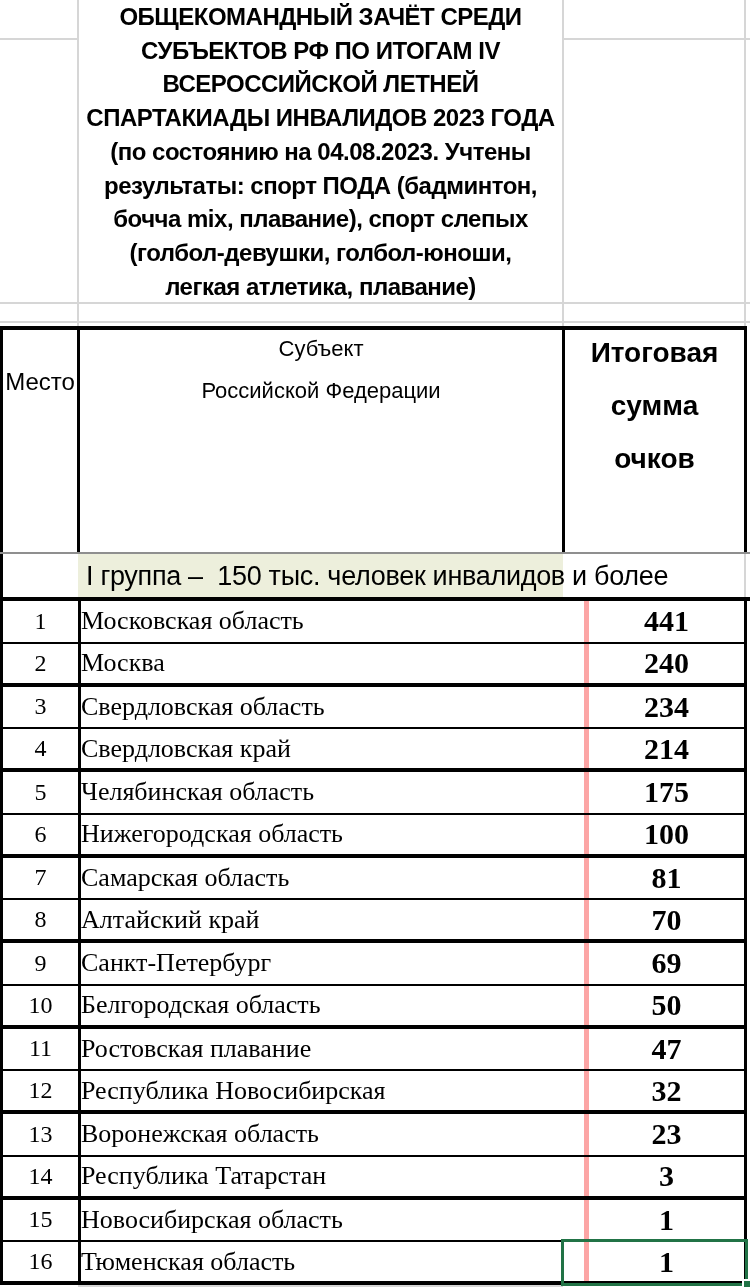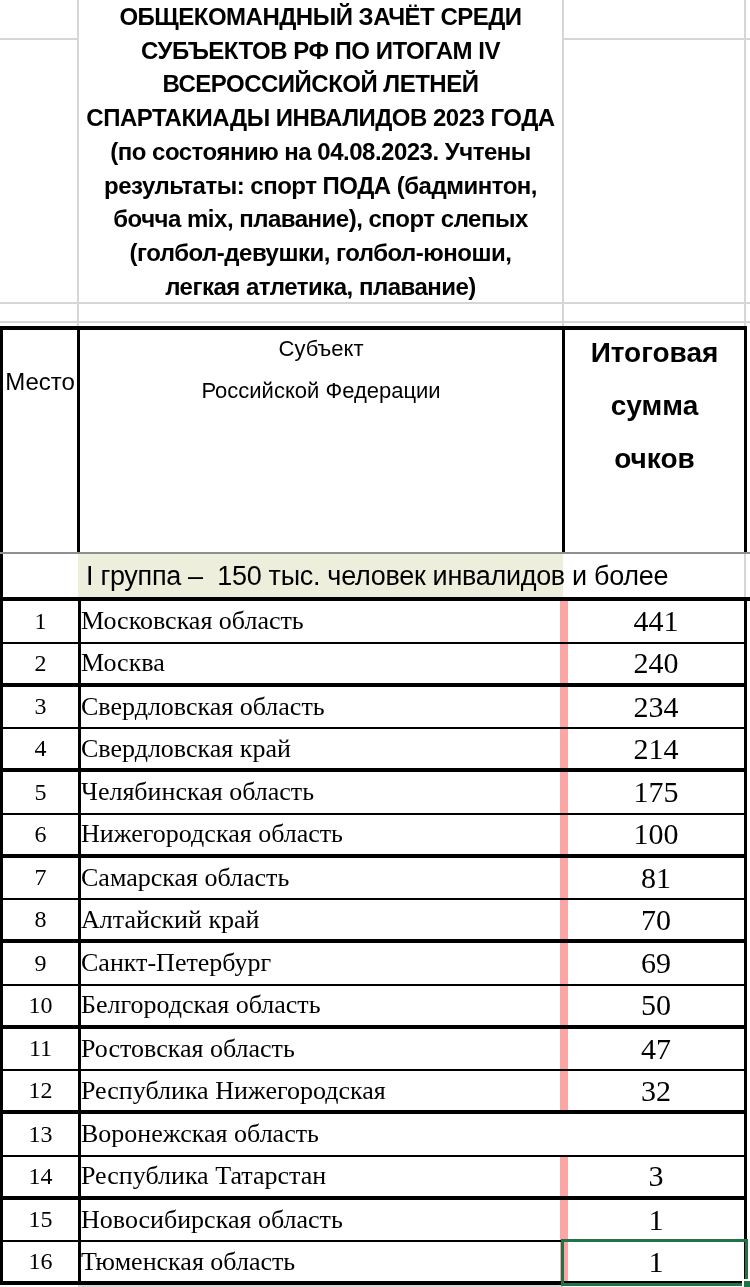--- a/index.html
+++ b/index.html
@@ -32,22 +32,22 @@
 
   
   .rows{position:absolute;left:3px;top:601px;width:741px;height:684px;}
   .row{display:flex;height:42.75px;box-sizing:border-box;border-bottom:2px solid #000;
        font-family:"Liberation Serif",serif;}
   .row:nth-child(even){border-bottom-width:4px;}
   .pc{width:78px;box-sizing:border-box;border-right:3px solid #000;display:flex;
       align-items:center;justify-content:center;font-size:24px;}
   .rc{flex:1;display:flex;align-items:center;padding-left:0;font-size:26px;
       white-space:nowrap;overflow:hidden;}
-  .sc{width:184px;box-sizing:border-box;border-left:8px solid #fca5a5;display:flex;
-      align-items:center;justify-content:center;font-weight:normal;font-size:30px;}
+  .sc{width:160px;box-sizing:border-box;border-left:5px solid #fca5a5;display:flex;
+      align-items:center;justify-content:center;font-weight:bold;font-size:30px;}
 
   
   .selection{position:absolute;left:561px;top:1239px;width:187px;height:47px;
              box-sizing:border-box;border:3px solid #217346;z-index:6;}
   .fill-handle{position:absolute;left:742px;top:1279px;width:8px;height:8px;
                background:#217346;border:2px solid #fff;z-index:7;}
 </style>
 </head>
 <body>
 
@@ -146,31 +146,32 @@
       <div class="rc">Санкт-Петербург</div>
       <div class="sc">69</div>
     </div>
     <div class="row">
       <div class="pc">10</div>
       <div class="rc">Белгородская область</div>
       <div class="sc">50</div>
     </div>
     <div class="row">
       <div class="pc">11</div>
-      <div class="rc">Ростовская область</div>
+      <div class="rc">Ростовская плавание</div>
       <div class="sc">47</div>
     </div>
     <div class="row">
       <div class="pc">12</div>
-      <div class="rc">Республика Нижегородская</div>
+      <div class="rc">Республика Новосибирская</div>
       <div class="sc">32</div>
     </div>
     <div class="row">
       <div class="pc">13</div>
       <div class="rc">Воронежская область</div>
+      <div class="sc">23</div>
     </div>
     <div class="row">
       <div class="pc">14</div>
       <div class="rc">Республика Татарстан</div>
       <div class="sc">3</div>
     </div>
     <div class="row">
       <div class="pc">15</div>
       <div class="rc">Новосибирская область</div>
       <div class="sc">1</div>

